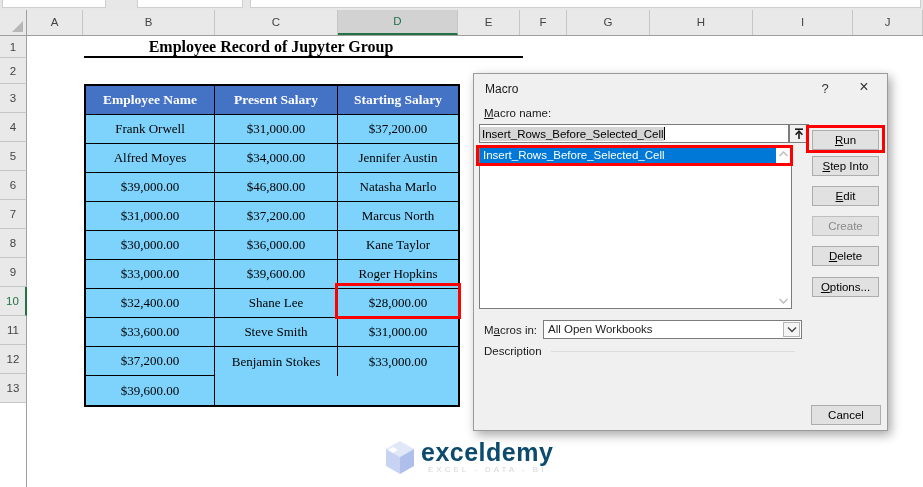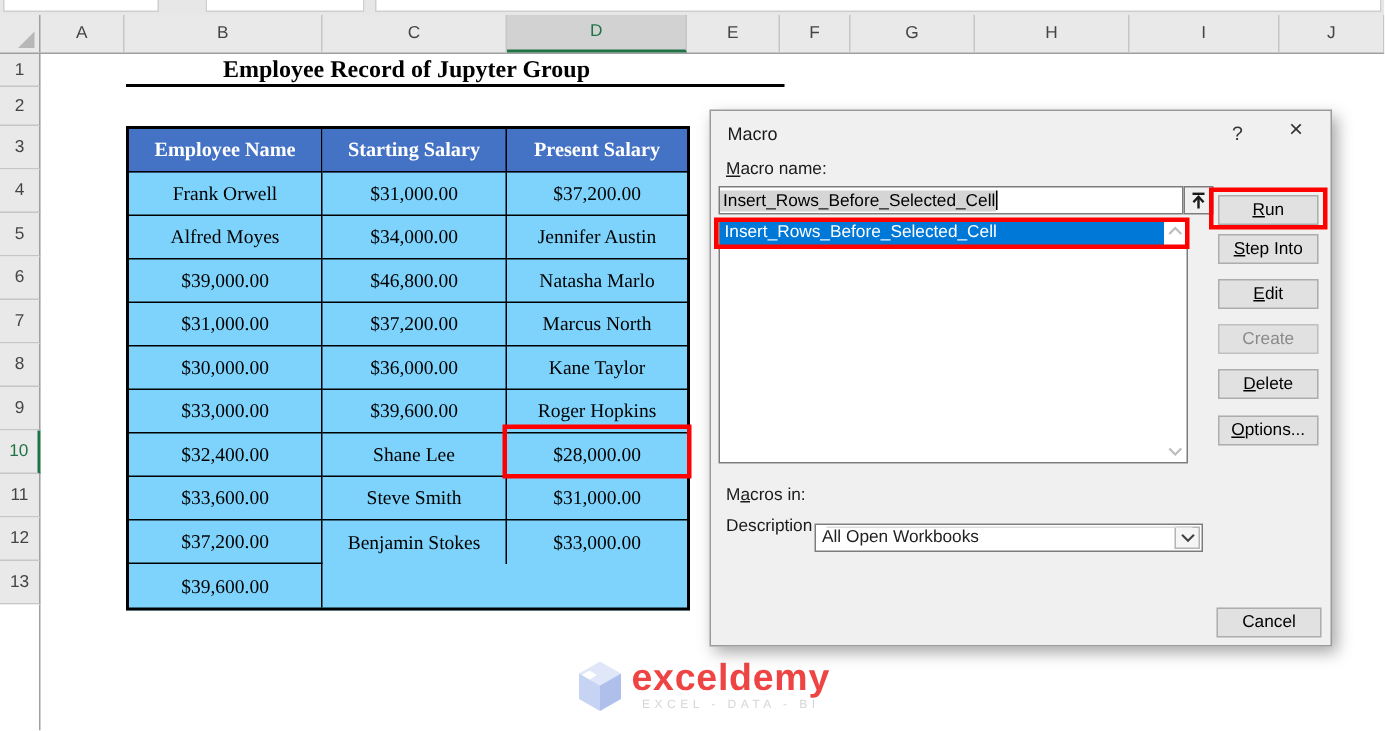--- a/index.html
+++ b/index.html
@@ -40,21 +40,21 @@
     height:29px; display:flex; align-items:center; justify-content:center; }
   .td { font-size:13px; color:#000; border-right:1px solid #000; border-bottom:1px solid #000;
     height:29px; display:flex; align-items:center; justify-content:center; }
   .th:nth-child(3n), .td:nth-child(3n) { border-right:none; }
   .last-row { border-bottom:none !important; }
   .red-box { position:absolute; border:3px solid #ff0000; background:transparent; }
   #cell-highlight { left:335px; top:283px; width:126px; height:36px; z-index:5; }
   
   #watermark { position:absolute; left:383px; top:439px; display:flex; align-items:center; z-index:1; }
   #wm-text { margin-left:4px; display:flex; flex-direction:column; align-items:center; }
-  #wm-brand { font-size:25px; font-weight:bold; color:#ef4444; letter-spacing:0.5px; line-height:24px; }
+  #wm-brand { font-size:25px; font-weight:bold; color:#0c4a6e; letter-spacing:0.5px; line-height:24px; }
   #wm-tagline { font-size:8px; color:#d6d6d6; letter-spacing:3px; margin-top:1px; }
   
   #dialog { position:absolute; left:473px; top:73px; width:415px; height:358px;
     background:#f0f0f0; border:1px solid #9b9b9b; box-shadow:3px 4px 10px rgba(0,0,0,0.35); z-index:10; }
   #dlg-title { position:absolute; left:11px; top:8px; font-size:12px; color:#1a1a1a; }
   #dlg-help { position:absolute; left:344px; top:7px; width:14px; text-align:center; font-size:13px; color:#333; }
   #dlg-close { position:absolute; left:381px; top:4px; width:18px; text-align:center; font-size:16px; color:#333; }
   .dlg-label { position:absolute; font-size:11.5px; color:#1a1a1a; }
   #macro-name-input { position:absolute; left:5px; top:50px; width:310px; height:19px;
     background:#fff; border:1px solid #7c7c7c; display:flex; align-items:center; overflow:hidden; }
@@ -68,21 +68,21 @@
     white-space:nowrap; overflow:hidden; }
   .list-item.sel { background:#0078d7; color:#fff; width:calc(100% - 15px); }
   .sb-arrow { position:absolute; right:2px; width:11px; height:8px; }
   #list-red-box { left:2px; top:71px; width:317px; height:21px; z-index:12; }
   #run-red-box { left:332px; top:51px; width:79px; height:28px; z-index:12; }
   .dlg-btn { position:absolute; left:338px; width:67px; height:20px; background:#e1e1e1;
     border:1px solid #adadad; font-size:11.5px; color:#000; text-align:center; line-height:18px;
     font-family:"Liberation Sans", sans-serif; }
   .dlg-btn.disabled { color:#8a8a8a; border-color:#bfbfbf; }
   #macros-in-combo { position:absolute; left:69px; top:246px; width:259px; height:19px;
-    background:#fff; border:1px solid #7c7c7c; font-size:11.5px; line-height:17px; padding-left:4px;margin-top:29px; }
+    background:#fff; border:1px solid #7c7c7c; font-size:11.5px; line-height:17px; padding-left:4px; }
   #combo-chevron { position:absolute; right:1px; top:1px; width:17px; height:15px; background:#f5f5f5;
     border:1px solid #b5b5b5; display:flex; align-items:center; justify-content:center; }
   #desc-rule { position:absolute; left:77px; top:277px; width:244px; height:1px; background:#dcdcdc; }
   #cancel-button { top:331px; left:337px; width:70px; }
   u { text-decoration:underline; }
 </style>
 </head>
 <body>
 
 <div id="screen">
@@ -124,22 +124,22 @@
       <div class="row-h" style="height: 29px;">12</div>
       <div class="row-h" style="height: 29px;">13</div>
       <div id="row-filler"></div>
     </div>
 
   <div id="sheet-title">Employee Record of Jupyter Group</div>
   <div id="title-rule"></div>
 
   <div id="xtable">
       <div class="th">Employee Name</div>
+      <div class="th">Present Salary</div>
       <div class="th">Starting Salary</div>
-      <div class="th">Present Salary</div>
       <div class="td">Frank Orwell</div>
       <div class="td">$31,000.00</div>
       <div class="td">$37,200.00</div>
       <div class="td">Alfred Moyes</div>
       <div class="td">$34,000.00</div>
       <div class="td">Jennifer Austin</div>
       <div class="td">$39,000.00</div>
       <div class="td">$46,800.00</div>
       <div class="td">Natasha Marlo</div>
       <div class="td">$31,000.00</div>

